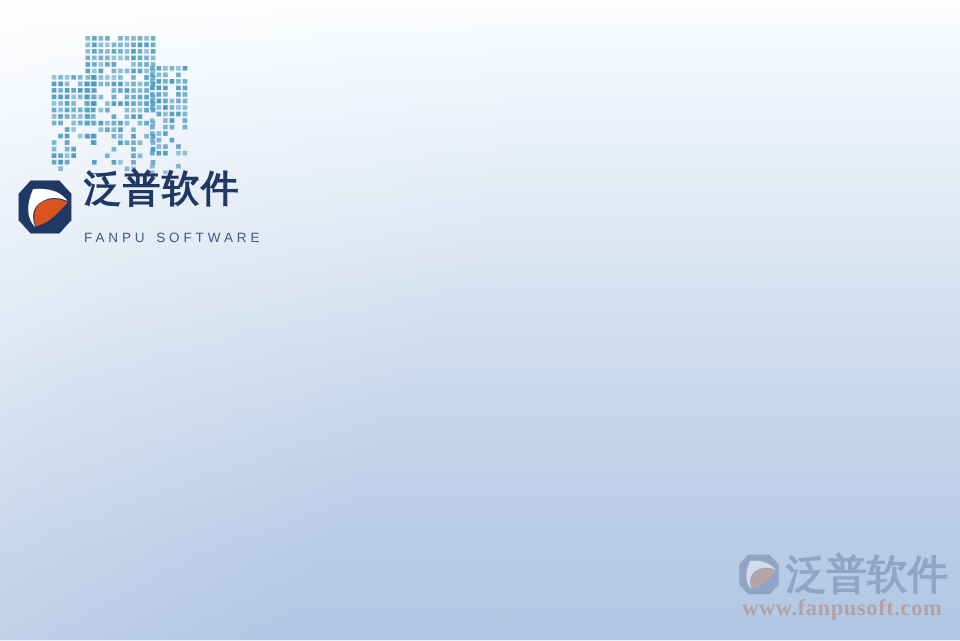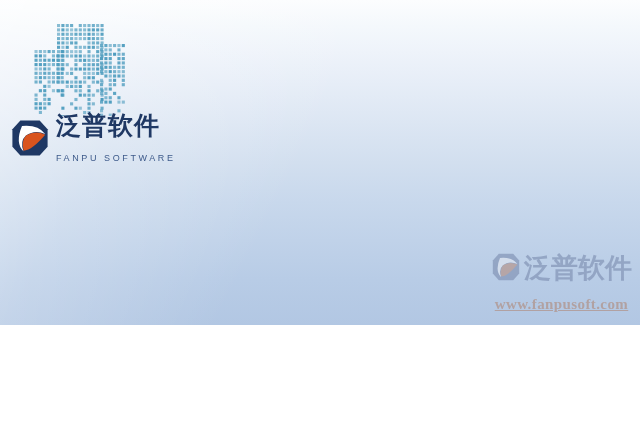--- a/index.html
+++ b/index.html
@@ -9,21 +9,21 @@
   body {
     width: 640px;
     height: 427px;
     overflow: hidden;
     font-family: "Liberation Sans", "DejaVu Sans", sans-serif;
   }
 
   #banner {
     position: relative;
     width: 640px;
-    height: 325px;
+    height: 427px;
     background: linear-gradient(
         to bottom,
         #fcfdfe 0%,
         #f4f8fc 8%,
         #eef3fa 16%,
         #e6edf7 26%,
         #dce6f3 38%,
         #d2dfef 50%,
         #c8d8ec 62%,
         #c0d2e9 74%,
@@ -128,23 +128,22 @@
     letter-spacing: 0px;
     white-space: nowrap;
     line-height: 1;
   }
   .wm-url {
     font-family: "Liberation Serif", "DejaVu Serif", serif;
     font-size: 15px;
     font-weight: 700;
     color: #b08a7a;
     letter-spacing: 0.4px;
-    margin-top: 14px;
+    margin-top: 0;
     white-space: nowrap;
-    text-decoration: underline;
   }
 </style>
 </head>
 <body>
 
 <div id="banner">
 
   <div id="sheen"></div>
 
   <div id="skyline">

